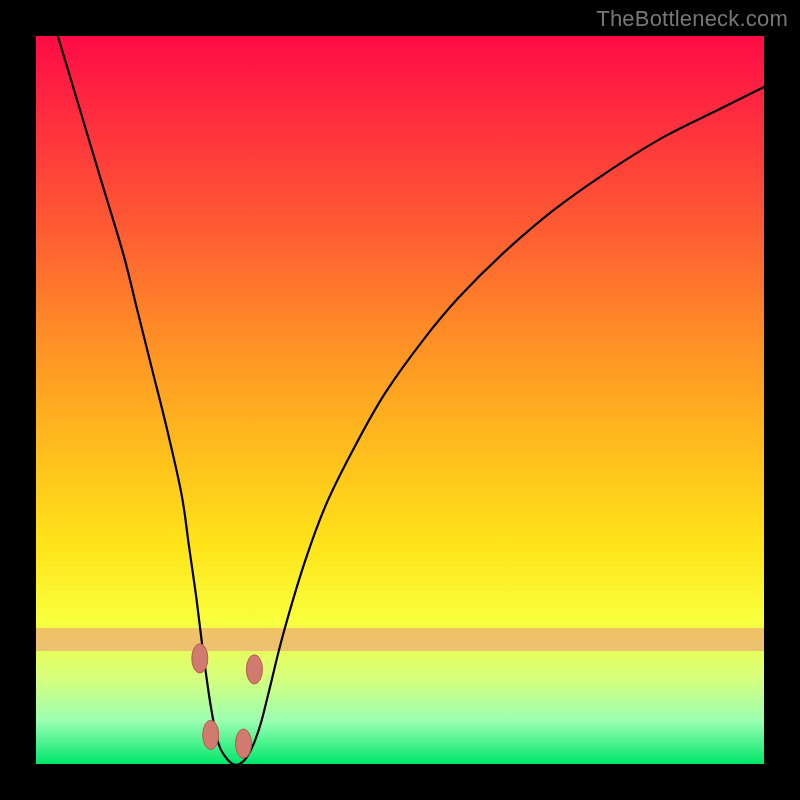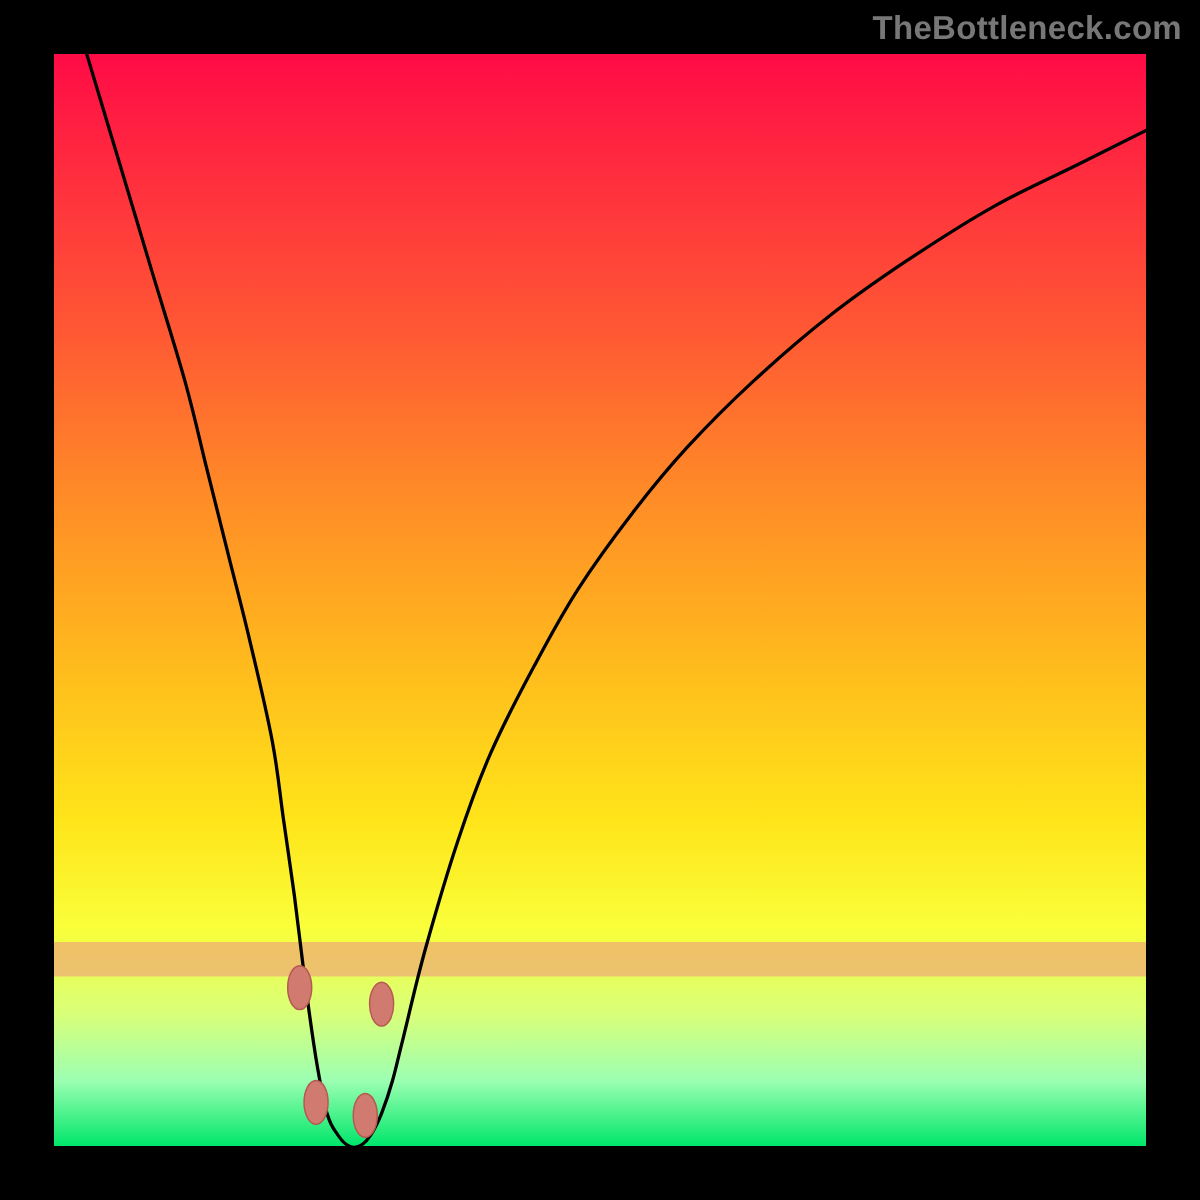--- a/index.html
+++ b/index.html
@@ -35,21 +35,21 @@
       #9cffb2 94%,
       #00e66a 100%
     );
   }
   .watermark {
     position: absolute;
     top: 6px;
     right: 12px;
     color: #777;
     font-size: 22px;
-    font-weight: 700;
+    font-weight: 400;
     letter-spacing: 0.2px;
     z-index: 5;
   }
   svg.curve {
     position: absolute;
     inset: 0;
     width: 728px;
     height: 728px;
   }
   .salmon-band {

